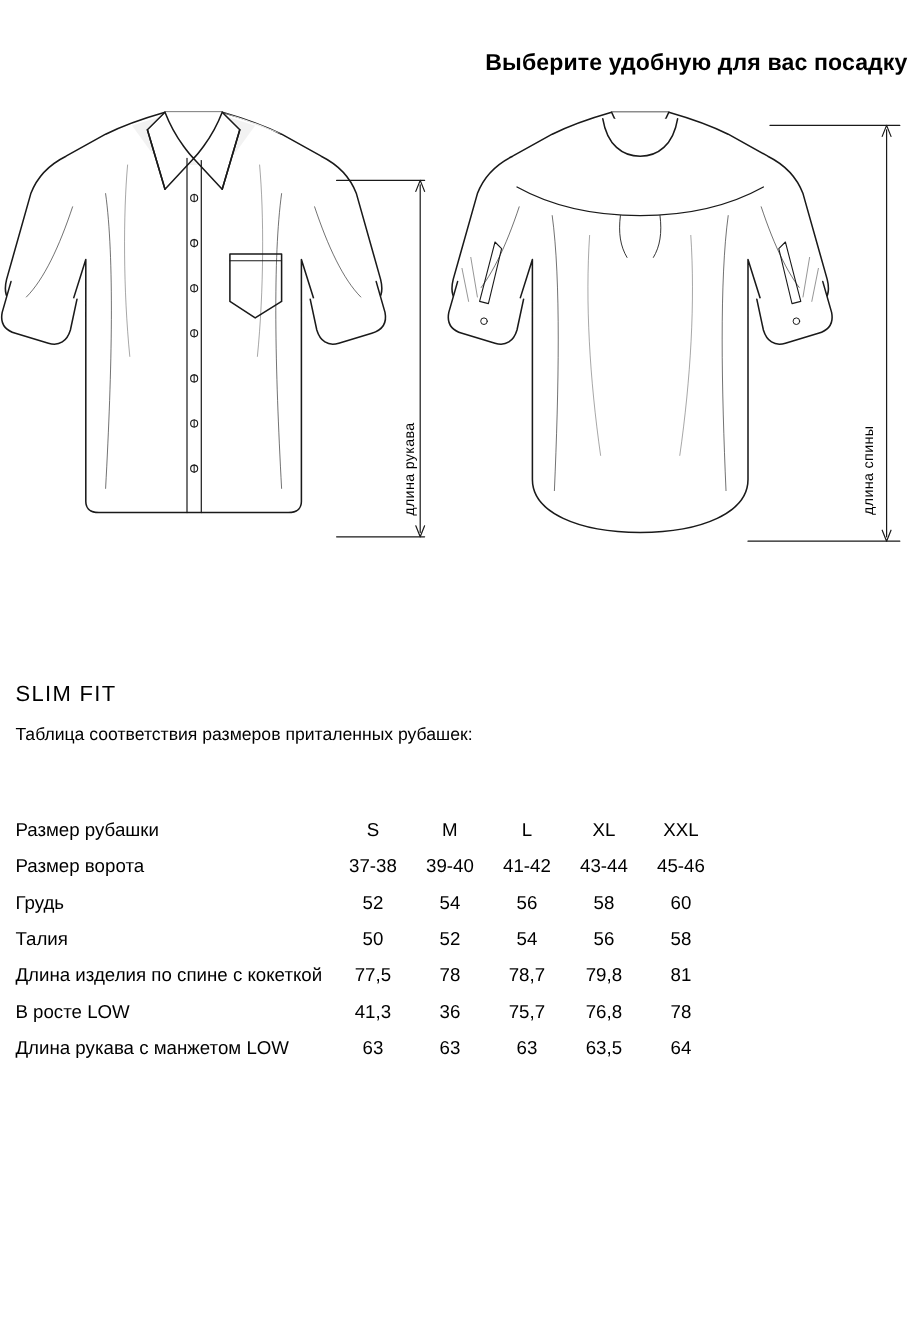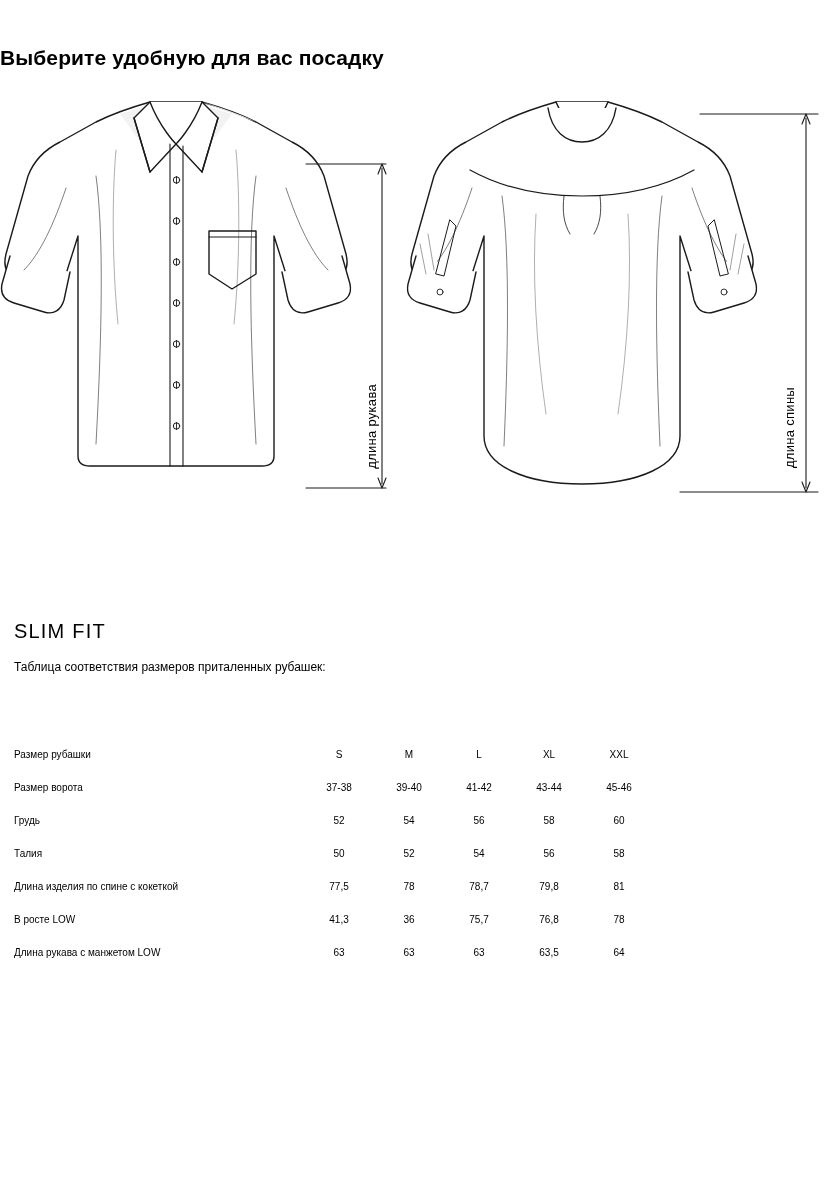--- a/index.html
+++ b/index.html
@@ -15,21 +15,21 @@
     position: relative;
     overflow: hidden;
   }
   .page {
     width: 825px;
     height: 1200px;
     position: relative;
     box-sizing: border-box;
   }
   .title {
-    text-align: left;
+    text-align: right;
     font-size: 21px;
     font-weight: bold;
     margin: 0;
     padding-top: 46px;
     letter-spacing: 0.1px;
   }
   .illustration {
     position: relative;
     width: 825px;
     height: 470px;
@@ -60,28 +60,28 @@
     left: 14px;
     top: 620px;
     font-size: 20px;
     font-weight: normal;
     letter-spacing: 1.2px;
   }
   .fit-sub {
     position: absolute;
     left: 14px;
     top: 660px;
-    font-size: 12px;
+    font-size: 16px;
   }
   table.size-table {
     position: absolute;
     left: 14px;
     top: 738px;
     border-collapse: collapse;
-    font-size: 10px;
+    font-size: 17px;
     width: 640px;
   }
   table.size-table th,
   table.size-table td {
     padding: 0;
     height: 33px;
     font-weight: normal;
     vertical-align: middle;
     white-space: nowrap;
   }

